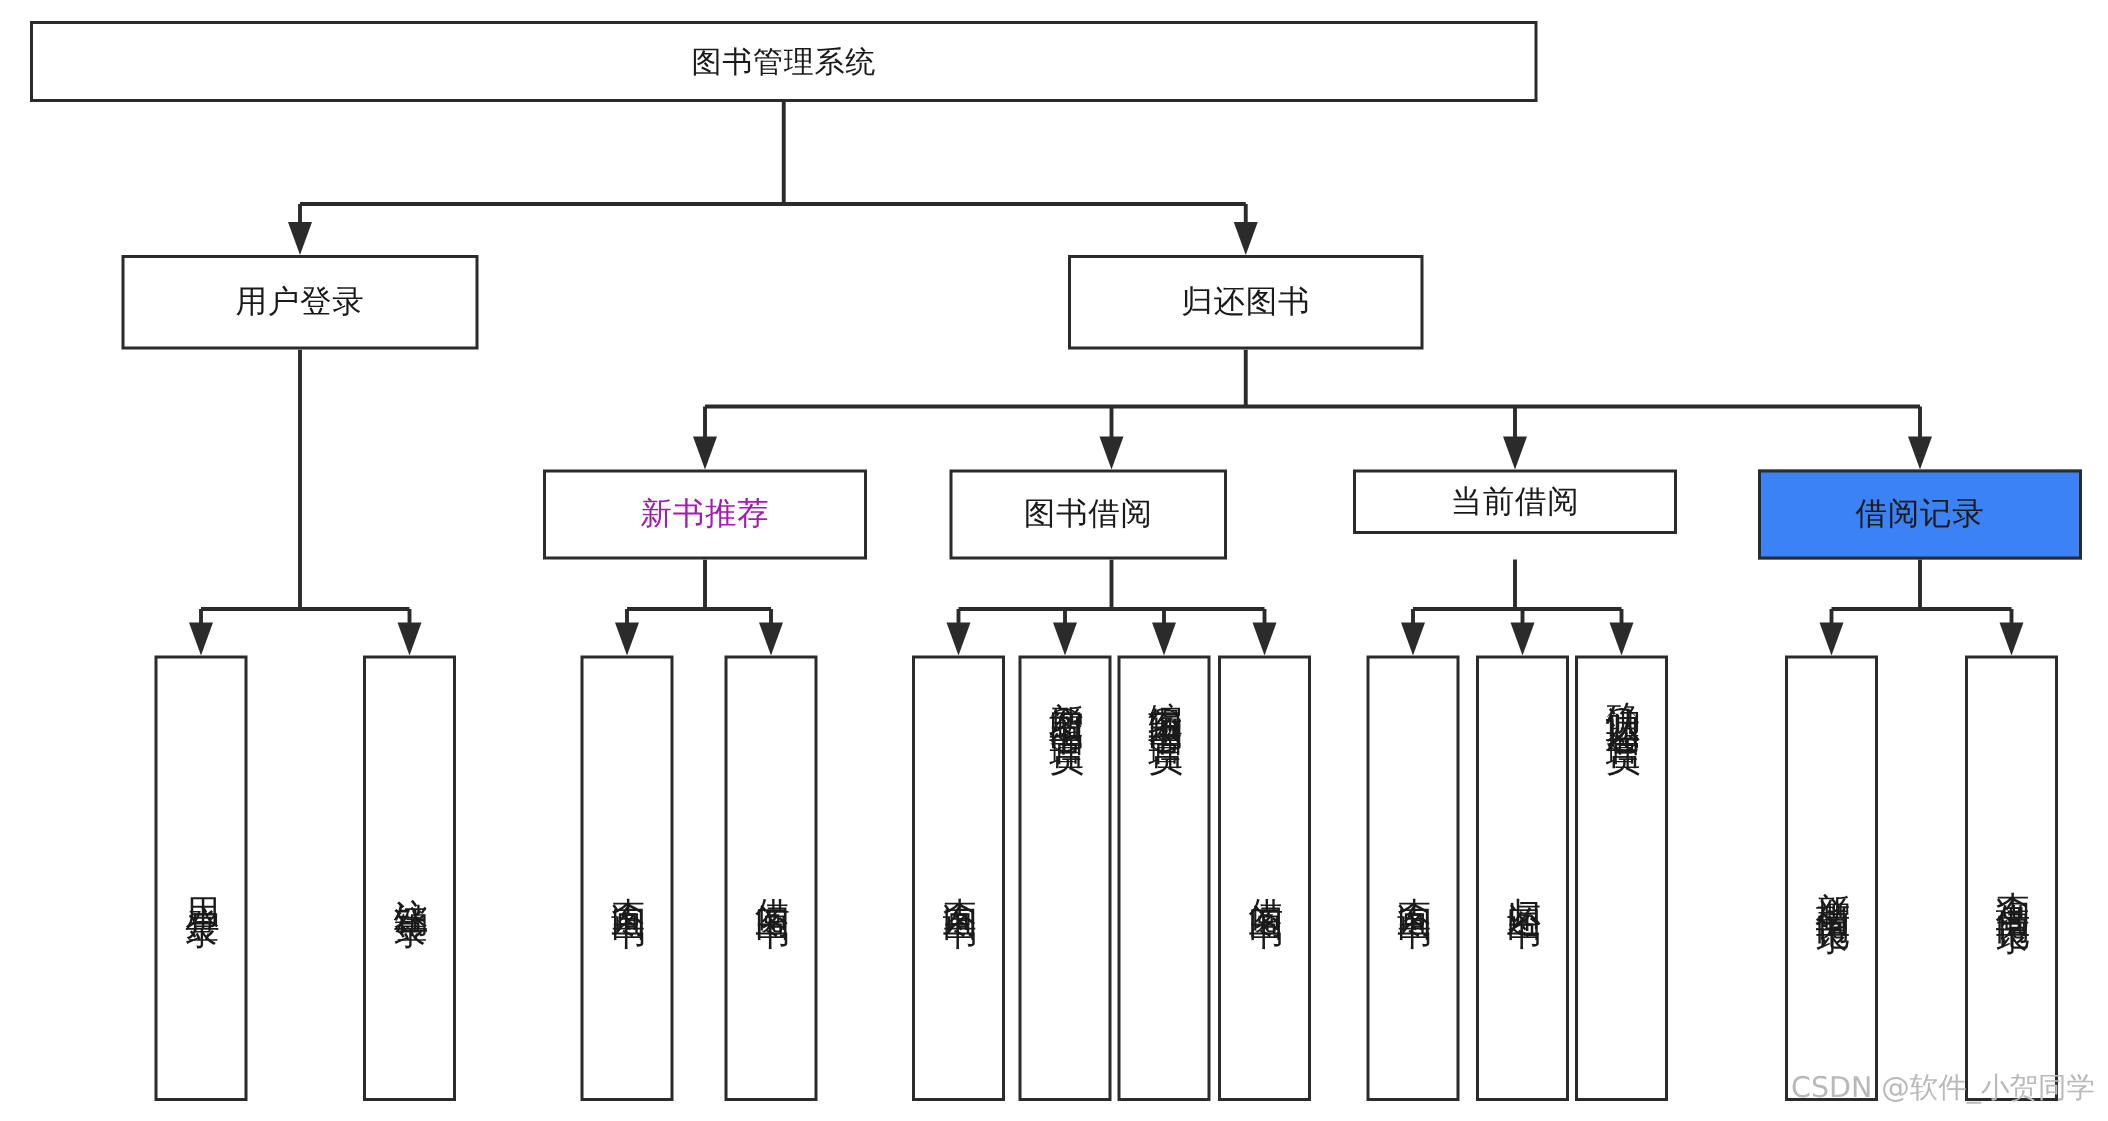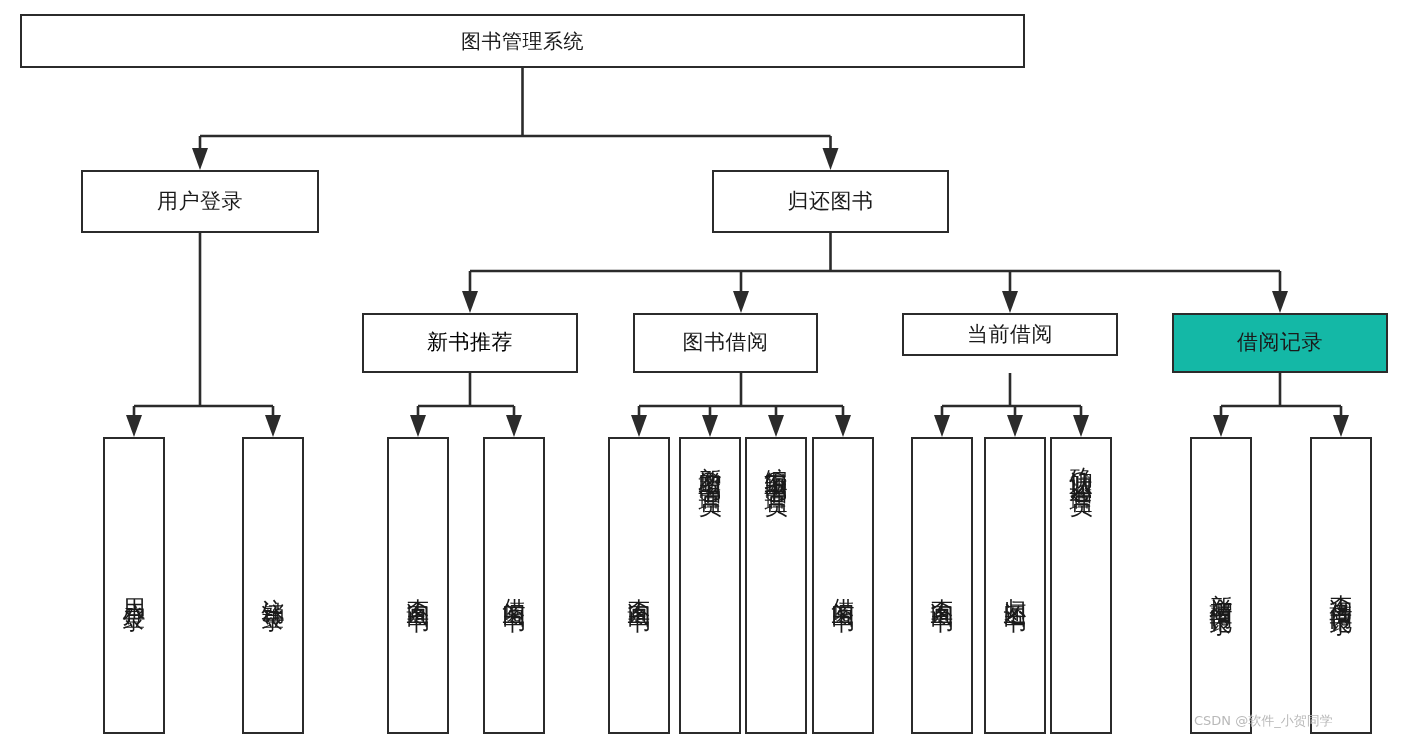--- a/index.html
+++ b/index.html
@@ -65,21 +65,21 @@
     white-space: nowrap;
     height: auto;
   }
   .node.vertical.top-align {
     align-items: flex-start;
     padding-top: 10px;
   }
   .watermark {
     position: absolute;
     color: #b9b9b9;
-    font-size: 13px;
+    font-size: 19px;
     white-space: nowrap;
     font-family: "DejaVu Sans", "Liberation Sans", sans-serif;
   }
 </style>
 </head>
 <body>
 
 <div id="diagram-root">
   <svg class="edges" id="edge-svg" viewBox="0 0 1405 747">
       <line x1="522.5" y1="68" x2="522.5" y2="136" stroke="#2b2b2b" stroke-width="2.6"></line>
@@ -139,29 +139,29 @@
       <div class="node horizontal root" style="left: 20px; top: 14px; width: 1005px; height: 54px; border-color: rgb(43, 43, 43); background: rgb(255, 255, 255);">
         <span class="label" style="color: rgb(26, 26, 26);">图书管理系统</span>
       </div>
       <div class="node horizontal" style="left: 81px; top: 170px; width: 238px; height: 63px; border-color: rgb(43, 43, 43); background: rgb(255, 255, 255);">
         <span class="label" style="color: rgb(26, 26, 26);">用户登录</span>
       </div>
       <div class="node horizontal" style="left: 712px; top: 170px; width: 237px; height: 63px; border-color: rgb(43, 43, 43); background: rgb(255, 255, 255);">
         <span class="label" style="color: rgb(26, 26, 26);">归还图书</span>
       </div>
       <div class="node horizontal" style="left: 362px; top: 313px; width: 216px; height: 60px; border-color: rgb(43, 43, 43); background: rgb(255, 255, 255);">
-        <span class="label" style="color: #000000;">新书推荐</span>
+        <span class="label" style="color: #a21caf;">新书推荐</span>
       </div>
       <div class="node horizontal" style="left: 633px; top: 313px; width: 185px; height: 60px; border-color: rgb(43, 43, 43); background: rgb(255, 255, 255);">
         <span class="label" style="color: rgb(26, 26, 26);">图书借阅</span>
       </div>
       <div class="node horizontal" style="left: 902px; top: 313px; width: 216px; height: 43px; border-color: rgb(43, 43, 43); background: rgb(255, 255, 255);">
         <span class="label" style="color: rgb(26, 26, 26);">当前借阅</span>
       </div>
-      <div class="node horizontal" style="left: 1172px; top: 313px; width: 216px; height: 60px; border-color: rgb(43, 43, 43); background: #14b8a6;">
+      <div class="node horizontal" style="left: 1172px; top: 313px; width: 216px; height: 60px; border-color: rgb(43, 43, 43); background: #3b82f6;">
         <span class="label" style="color: rgb(26, 26, 26);">借阅记录</span>
       </div>
       <div class="node vertical" style="left: 103px; top: 437px; width: 62px; height: 297px; border-color: rgb(43, 43, 43); background: rgb(255, 255, 255);">
         <span class="label" style="color: rgb(26, 26, 26);">用户登录</span>
       </div>
       <div class="node vertical" style="left: 242px; top: 437px; width: 62px; height: 297px; border-color: rgb(43, 43, 43); background: rgb(255, 255, 255);">
         <span class="label" style="color: rgb(26, 26, 26);">注销登录</span>
       </div>
       <div class="node vertical" style="left: 387px; top: 437px; width: 62px; height: 297px; border-color: rgb(43, 43, 43); background: rgb(255, 255, 255);">
         <span class="label" style="color: rgb(26, 26, 26);">查询图书</span>

